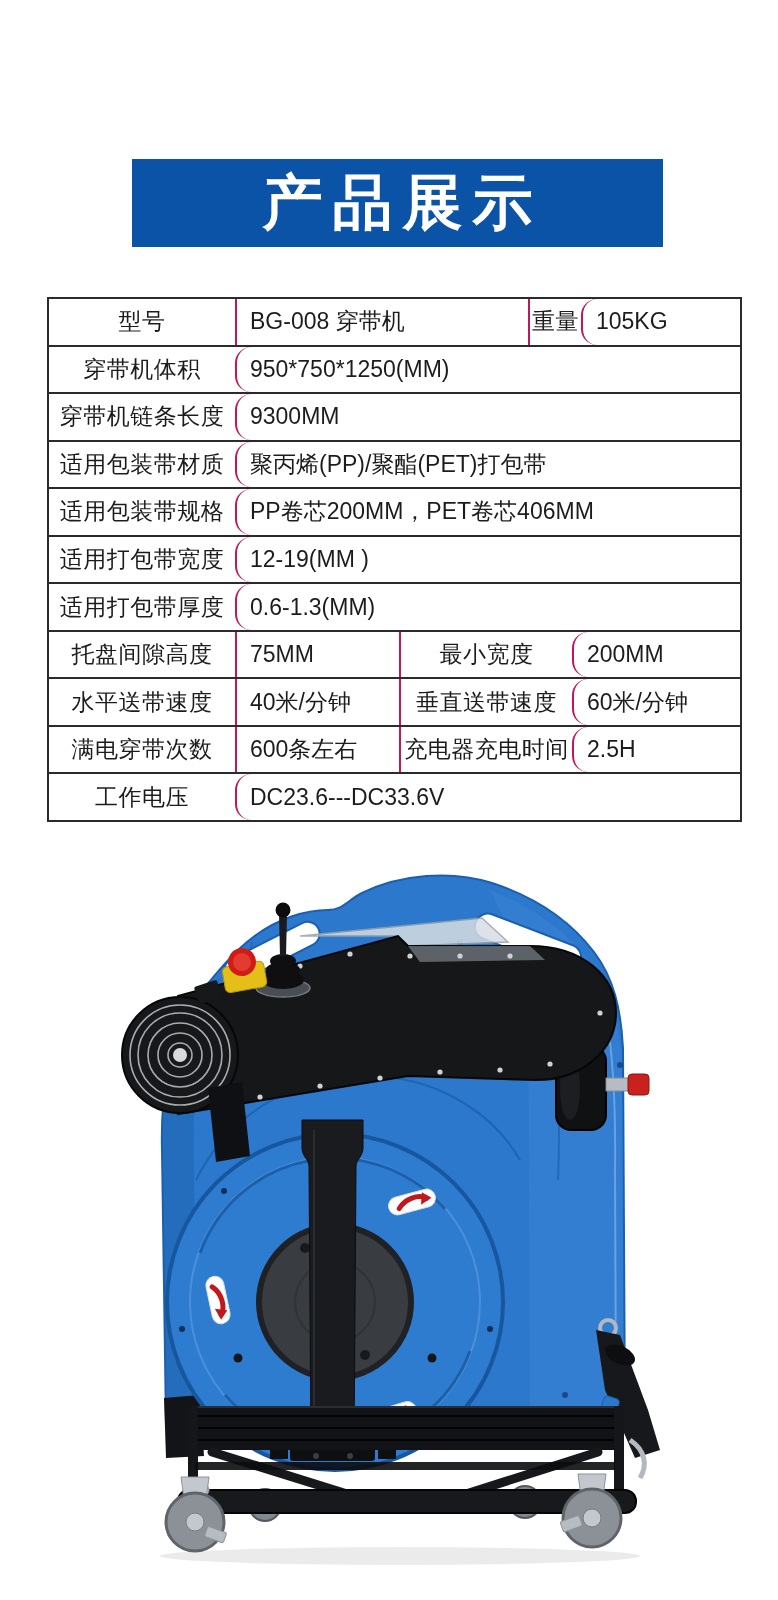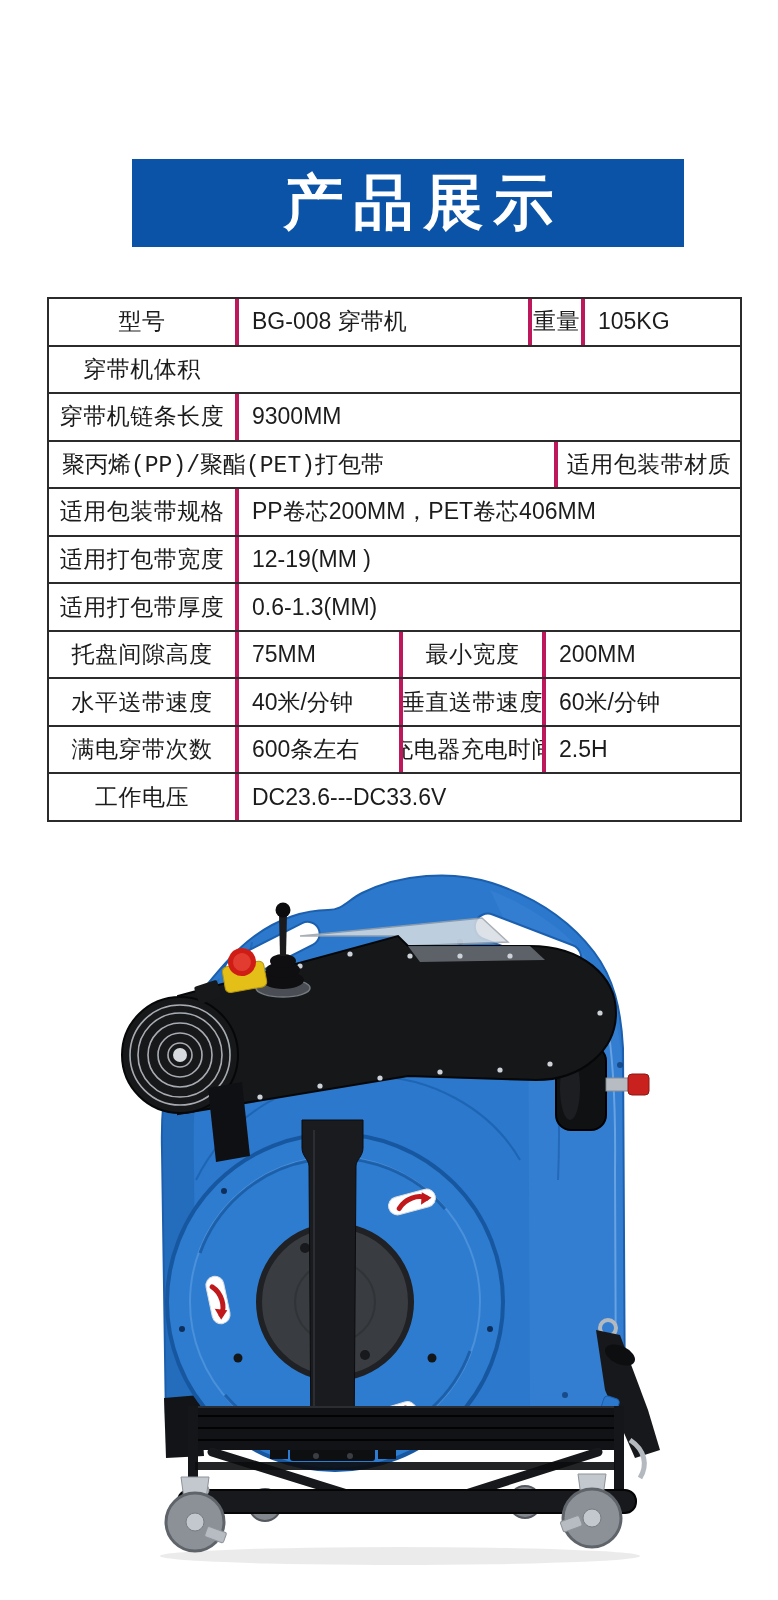--- a/index.html
+++ b/index.html
@@ -10,50 +10,50 @@
     color:#1c1c1c;
     position:relative;
     overflow:hidden;
   }
   .canvas{position:relative;width:778px;height:1600px;background:#ffffff;}
 
   
   .banner{
     position:absolute;left:132px;top:159px;width:531px;height:88px;
     background:#0a53a6;
-    display:flex;align-items:center;justify-content:center;padding-left:21px;
+    display:flex;align-items:center;justify-content:center;
   }
   .banner .title{
     color:#ffffff;font-size:60px;font-weight:bold;
     letter-spacing:10px;padding-left:10px;line-height:1;
     white-space:nowrap;
   }
 
   
   .spec-table{
     position:absolute;left:47px;top:297px;width:695px;height:525px;
     border:2px solid #2b2b2b;background:#ffffff;
     display:flex;flex-direction:column;box-sizing:border-box;
   }
   .t-row{flex:1;display:flex;border-top:2px solid #2b2b2b;min-height:0;}
   .t-row:first-child{border-top:none;}
   .cell{
     display:flex;align-items:center;box-sizing:border-box;
-    border-left:4px solid #be185d;
+    border-left:2px solid #be185d;
     font-size:23px;white-space:nowrap;overflow:hidden;
   }
   .cell:first-child{border-left:none;font-family:Liberation Mono, monospace;}
   .lab{justify-content:center;font-weight:500;letter-spacing:0.5px;}
   .val{padding-left:13px;}
   .c-label{width:186px;flex:none;}
   .c-v1{width:293px;flex:none;}
   .c-wt{width:53px;flex:none;}
   .c-sv{width:164px;flex:none;}
-  .c-sl{width:143px;flex:none;}
-  .c-fill{flex:1;}
+  .c-sl{width:173px;flex:none;}
+  .c-fill{flex:1;border-radius:16px;}
 
   
   .photo-wrap{position:absolute;left:100px;top:850px;width:580px;height:715px;}
   .photo-wrap svg{display:block;width:580px;height:715px;}
 </style>
 </head>
 <body>
 
 <div class="canvas">
 
@@ -65,31 +65,32 @@
 
     <div class="t-row">
       <div class="cell lab c-label">型号</div>
       <div class="cell val c-v1">BG-008 穿带机</div>
       <div class="cell lab c-wt">重量</div>
       <div class="cell val c-fill">105KG</div>
     </div>
 
     <div class="t-row">
       <div class="cell lab c-label">穿带机体积</div>
+      <div class="cell val c-fill">950*750*1250(MM)</div>
     </div>
 
     <div class="t-row">
       <div class="cell lab c-label">穿带机链条长度</div>
       <div class="cell val c-fill">9300MM</div>
     </div>
 
 
     <div class="t-row">
+      <div class="cell lab c-label">适用包装带材质</div>
       <div class="cell val c-fill">聚丙烯(PP)/聚酯(PET)打包带</div>
-      <div class="cell lab c-label">适用包装带材质</div>
     </div>
 
     <div class="t-row">
       <div class="cell lab c-label">适用包装带规格</div>
       <div class="cell val c-fill">PP卷芯200MM，PET卷芯406MM</div>
     </div>
 
     <div class="t-row">
       <div class="cell lab c-label">适用打包带宽度</div>
       <div class="cell val c-fill">12-19(MM )</div>

